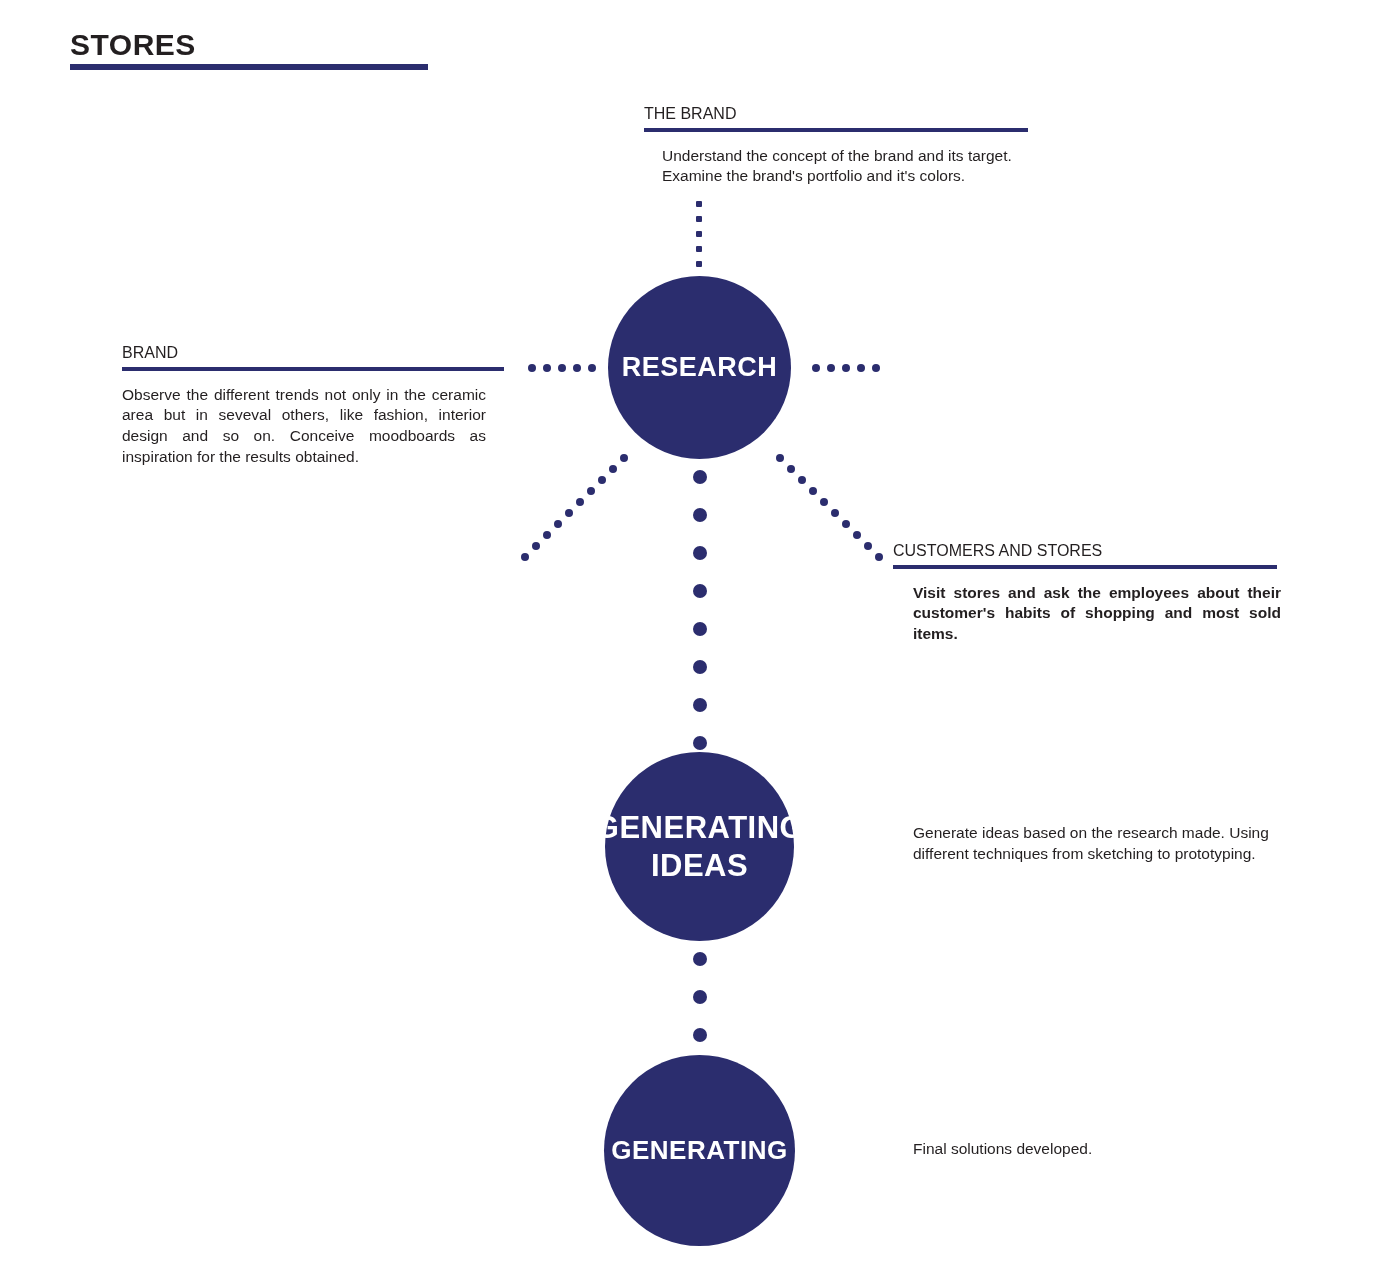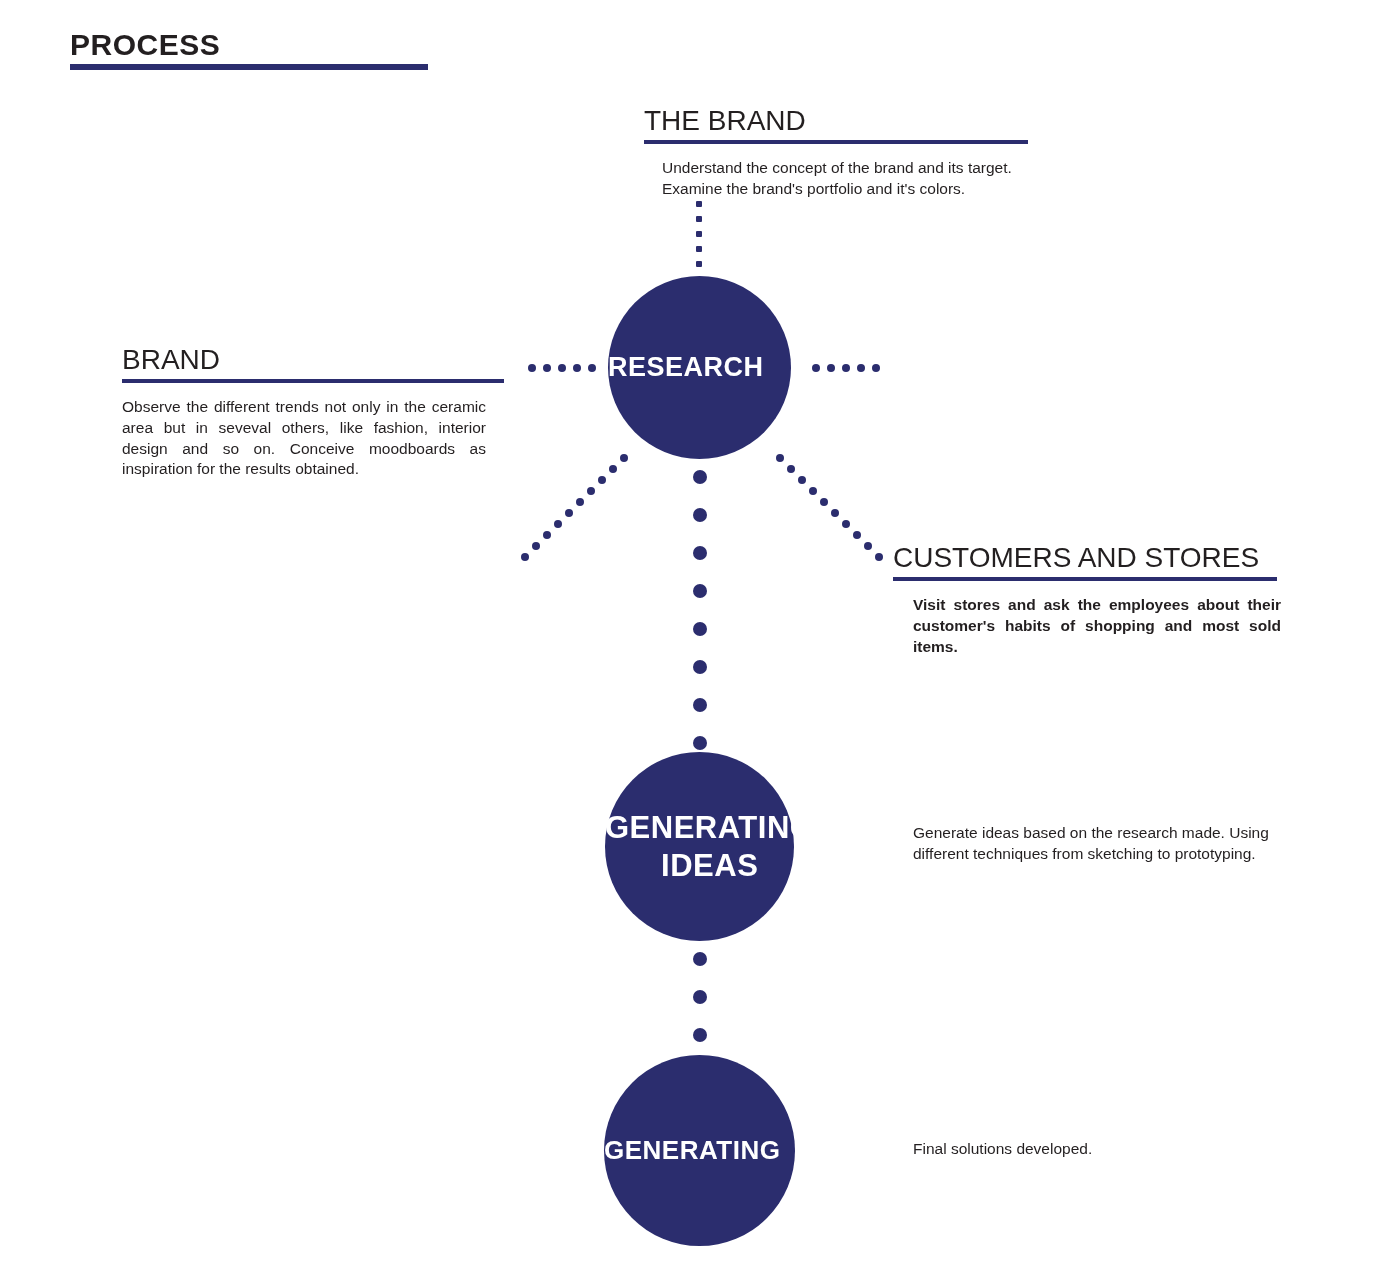--- a/index.html
+++ b/index.html
@@ -37,21 +37,21 @@
     width: 358px;
     height: 6px;
     background: #2b2d6e;
   }
 
   
   .section {
     position: absolute;
   }
   .section-heading {
-    font-size: 28px;
+    font-size: 16px;
     color: #231f20;
     line-height: 1.05;
     white-space: nowrap;
   }
   .section-rule {
     height: 4px;
     background: #2b2d6e;
     margin-top: 5px;
   }
   .section-body {
@@ -88,21 +88,21 @@
   #note-ideas     { left: 913px; top: 823px;  width: 370px; }
   #note-solutions { left: 913px; top: 1139px; width: 330px; }
 
   
   .node {
     position: absolute;
     border-radius: 50%;
     background: #2b2d6e;
     display: flex;
     align-items: center;
-    justify-content: flex-start;
+    justify-content: center;
     text-align: center;
     color: #ffffff;
     font-weight: bold;
     letter-spacing: 0.5px;
   }
   #node-research {
     left: 608px; top: 276px;
     width: 183px; height: 183px;
     font-size: 27px;
   }
@@ -128,21 +128,21 @@
   .dot-lg { width: 14px; height: 14px; }
   .dot-sm { width: 8px; height: 8px; }
   .dot-xs { width: 6px; height: 6px; }
   .dot-dg { width: 8px; height: 8px; }
 </style>
 </head>
 <body>
 
 <div id="stage">
 
-  <div class="page-title">PROCESS</div>
+  <div class="page-title">STORES</div>
   <div class="page-title-rule"></div>
 
   <div class="section" id="sec-brand">
     <div class="section-heading">THE BRAND</div>
     <div class="section-rule"></div>
     <div class="section-body">Understand the concept of the brand and its target. Examine the brand's portfolio and it's colors.</div>
   </div>
 
   <div class="section" id="sec-trends">
     <div class="section-heading">BRAND</div>

